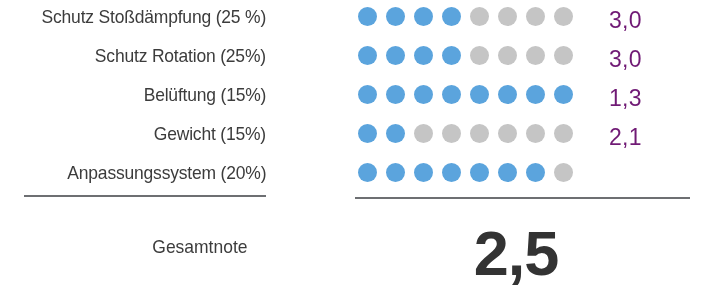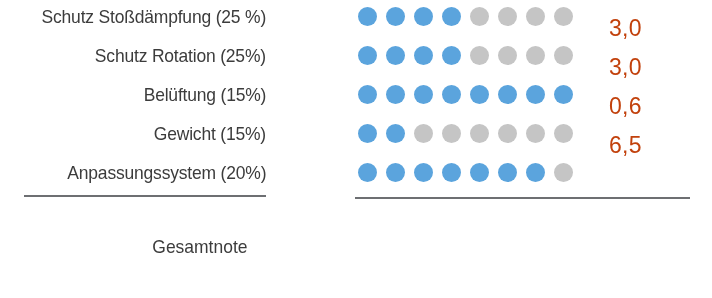--- a/index.html
+++ b/index.html
@@ -53,25 +53,25 @@
     width: 19px;
     height: 19px;
     border-radius: 50%;
     background: #c5c5c5;
     flex: 0 0 auto;
   }
   .dot.filled { background: #5ba4dd; }
   .criteria-score {
     position: absolute;
     left: 609px;
-    top: 12px;
+    top: 4px;
     height: 39px;
     line-height: 33px;
     font-size: 23px;
-    color: #c2410c;
+    color: #701a75;
     letter-spacing: 0.3px;
   }
 
   
   .rule {
     position: absolute;
     height: 0;
     border-top: 2px solid #6d6f72;
   }
   #rule-left {
@@ -157,36 +157,36 @@
     <div class="dot-scale">
         <span class="dot filled"></span>
         <span class="dot filled"></span>
         <span class="dot filled"></span>
         <span class="dot filled"></span>
         <span class="dot filled"></span>
         <span class="dot filled"></span>
         <span class="dot filled"></span>
         <span class="dot filled"></span>
       </div>
-    <div class="criteria-score">0,6</div>
+    <div class="criteria-score">1,3</div>
   </div>
 
   <div class="criteria-row">
     <div class="criteria-label">Gewicht (15%)</div>
     <div class="dot-scale">
         <span class="dot filled"></span>
         <span class="dot filled"></span>
         <span class="dot"></span>
         <span class="dot"></span>
         <span class="dot"></span>
         <span class="dot"></span>
         <span class="dot"></span>
         <span class="dot"></span>
       </div>
-    <div class="criteria-score">6,5</div>
+    <div class="criteria-score">2,1</div>
   </div>
 
   <div class="criteria-row">
     <div class="criteria-label">Anpassungssystem (20%)</div>
     <div class="dot-scale">
         <span class="dot filled"></span>
         <span class="dot filled"></span>
         <span class="dot filled"></span>
         <span class="dot filled"></span>
         <span class="dot filled"></span>
@@ -196,13 +196,14 @@
       </div>
   </div>
 
 </div>
 
 <div class="rule" id="rule-left"></div>
 <div class="rule" id="rule-right"></div>
 
 <div id="total-row">
   <div id="total-label">Gesamtnote</div>
+  <div id="total-score">2,5</div>
 </div>
 
 </body></html>

